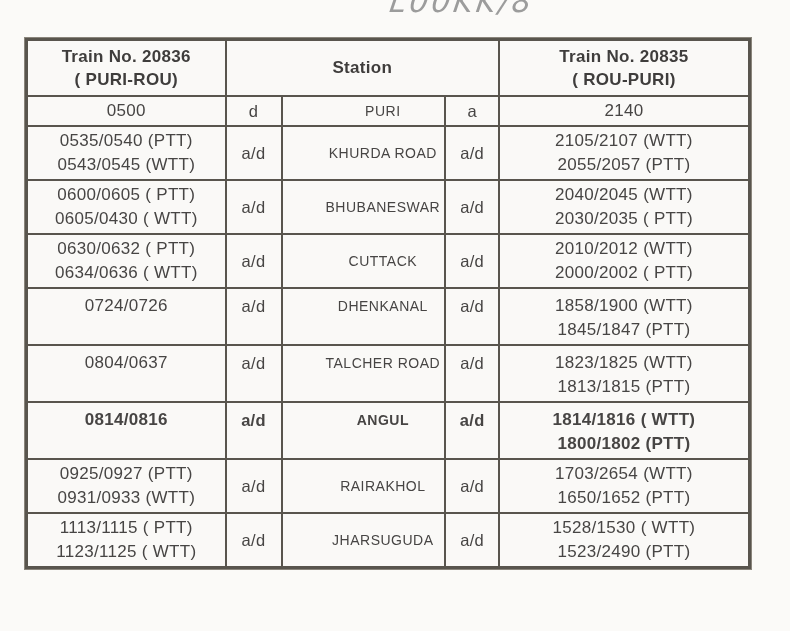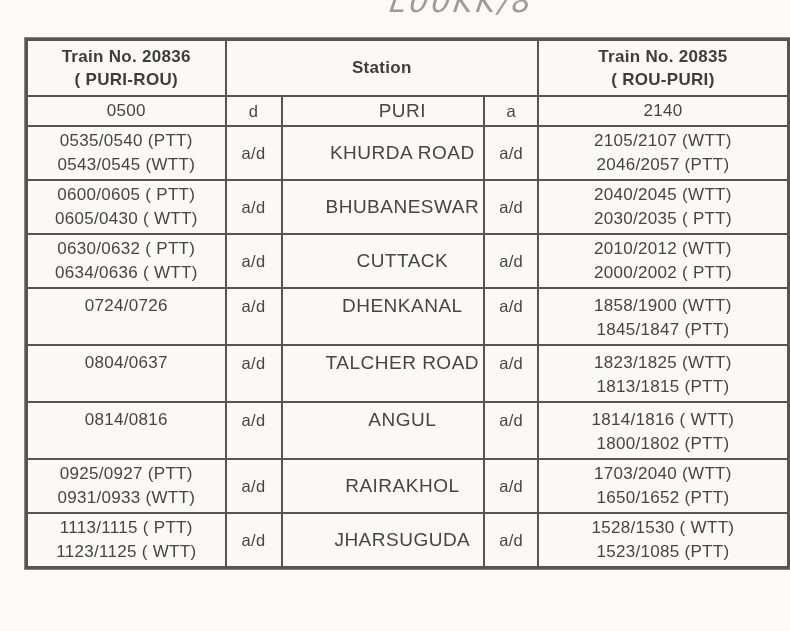--- a/index.html
+++ b/index.html
@@ -61,28 +61,28 @@
   .col-mark-r    { width: 54px; }
   .col-time-up   { width: 250px; }
 
   tr.h-header { height: 56px; }
   tr.r0  { height: 24px; }
   tr.r1  { height: 52px; }
   tr.r2  { height: 50px; margin-left: 6px; }
   tr.r3  { height: 46px; }
   tr.r4  { height: 52px; }
   tr.r5  { height: 48px; }
-  tr.r6  { height: 54px; }
+  tr.r6  { height: 54px; font-weight: bold; }
   tr.r7  { height: 48px; }
   tr.r8  { height: 50px; }
   tr.r9  { height: 50px; }
 
   tr.va-top td { vertical-align: top; padding-top: 5px; }
 
-  .station-cell { font-size: 19px; letter-spacing: 0.5px; padding-left: 43px; }
+  .station-cell { font-size: 14px; letter-spacing: 0.5px; padding-left: 43px; }
   .mark-cell { font-size: 16.5px; }
 </style>
 </head>
 <body>
 
 <div class="page">
 
   <div class="handwritten">L00KK/8</div>
 
   <table class="tt">
@@ -126,21 +126,21 @@
         <div>0535/0540 (PTT)</div>
         <div>0543/0545 (WTT)</div>
       </td>
       <td class="mark-cell">a/d</td>
       <td class="station-cell">
             <div>KHURDA ROAD</div>
           </td>
       <td class="mark-cell">a/d</td>
       <td>
         <div>2105/2107 (WTT)</div>
-        <div>2046/2057 (PTT)</div>
+        <div>2055/2057 (PTT)</div>
       </td>
     </tr>
 
     <tr class="r2">
       <td>
         <div>0600/0605 ( PTT)</div>
         <div>0605/0430 ( WTT)</div>
       </td>
       <td class="mark-cell">a/d</td>
       <td class="station-cell">
@@ -218,37 +218,37 @@
       <td>
         <div>0925/0927 (PTT)</div>
         <div>0931/0933 (WTT)</div>
       </td>
       <td class="mark-cell">a/d</td>
       <td class="station-cell">
             <div>RAIRAKHOL</div>
           </td>
       <td class="mark-cell">a/d</td>
       <td>
-        <div>1703/2040 (WTT)</div>
+        <div>1703/2654 (WTT)</div>
         <div>1650/1652 (PTT)</div>
       </td>
     </tr>
 
 
     <tr class="r9">
       <td>
         <div>1113/1115 ( PTT)</div>
         <div>1123/1125 ( WTT)</div>
       </td>
       <td class="mark-cell">a/d</td>
       <td class="station-cell">
             <div>JHARSUGUDA</div>
           </td>
       <td class="mark-cell">a/d</td>
       <td>
         <div>1528/1530 ( WTT)</div>
-        <div>1523/1085 (PTT)</div>
+        <div>1523/2490 (PTT)</div>
       </td>
     </tr>
 
   </tbody>
     </table>
 </div>
 
 </body></html>

